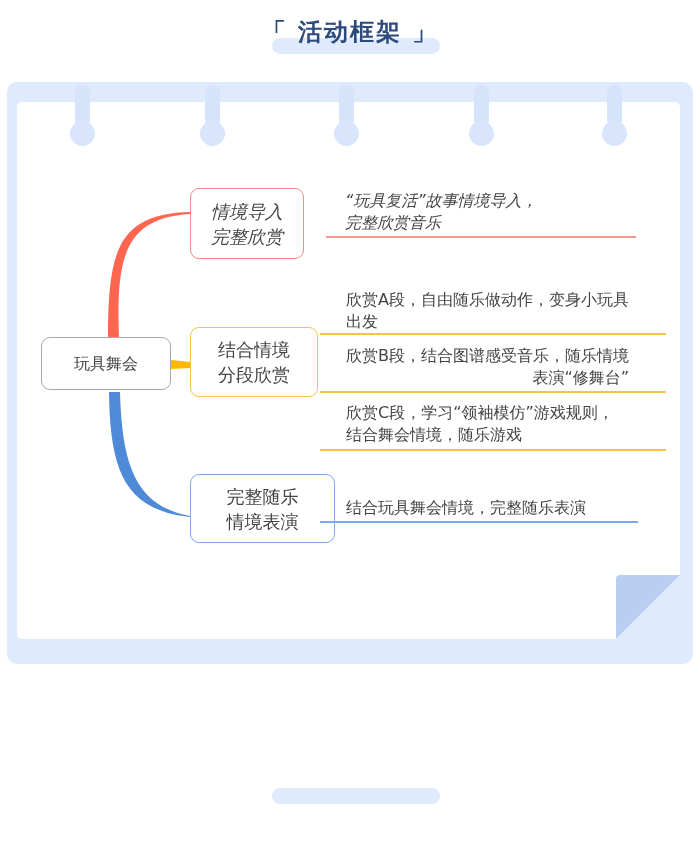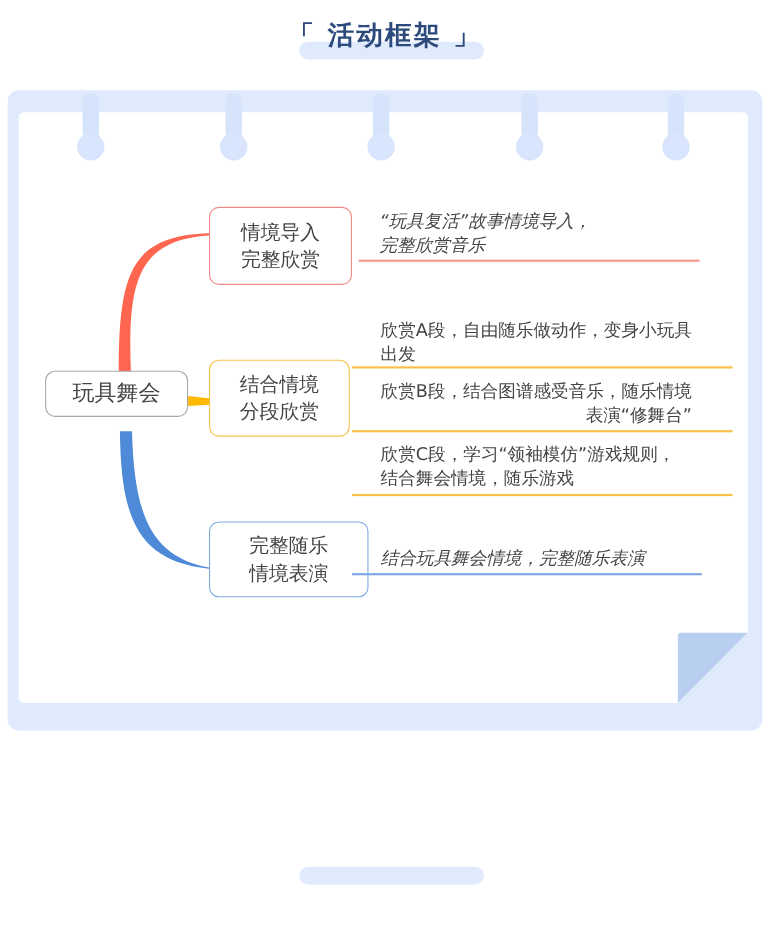--- a/index.html
+++ b/index.html
@@ -19,22 +19,22 @@
            border-radius:5px; }
   .ring-bar { position:absolute; top:85px; width:15px; height:42px; background:#d5e3fb; border-radius:7px; }
   .ring-dot { position:absolute; top:121px; width:25px; height:25px; background:#d8e5fc; border-radius:50%; }
   .fold { position:absolute; left:616px; top:575px; width:64px; height:64px; }
 
   svg.lines { position:absolute; left:0; top:0; }
 
   .node { position:absolute; background:#fff; border-radius:9px; box-sizing:border-box;
           display:flex; align-items:center; justify-content:center; text-align:center;
           font-size:18px; line-height:25px; color:#444; }
-  .root { left:41px; top:337px; width:130px; height:42px; border:1.5px solid #a8a8a8; font-size:20px;font-family:Liberation Serif, serif; }
-  .n1 { left:190px; top:188px; width:130px; height:71px; border:1.5px solid #f08c84; }
+  .root { left:41px; top:337px; width:130px; height:53px; border:1.5px solid #a8a8a8; font-size:16px; }
+  .n1 { left:190px; top:188px; width:114px; height:71px; border:1.5px solid #f08c84;font-style:italic; }
   .n2 { left:190px; top:327px; width:128px; height:70px; border:1.5px solid #f8c24a; }
   .n3 { left:190px; top:474px; width:145px; height:69px; border:1.5px solid #7fa8e4; }
   .node span { white-space:pre-line; }
 
   .leaf { position:absolute; font-size:16px; line-height:22px; color:#444; white-space:pre-line; }
   .uline { position:absolute; height:1.5px; }
 </style>
 </head>
 <body>
 
@@ -94,18 +94,18 @@
 表演“修舞台”</div>
 <div class="uline" style="left:320px; top:391px; width:346px; background:#f8c24a;"></div>
 <div class="leaf" style="left:346px; top:402px;">欣赏C段，学习“领袖模仿”游戏规则，
 结合舞会情境，随乐游戏</div>
 <div class="uline" style="left:320px; top:449px; width:346px; background:#f8c24a;"></div>
 
 <div class="node n3">
   <span>完整随乐
 情境表演</span>
 </div>
-<div class="leaf" style="left:346px; top:497px;font-style:italic;">结合玩具舞会情境，完整随乐表演</div>
+<div class="leaf" style="left:346px; top:497px;">结合玩具舞会情境，完整随乐表演</div>
 <div class="uline" style="left:320px; top:521px; width:318px; background:#7fa8e4;"></div>
 
 <div class="section-title" id="t2">
   <div class="brush"></div>
 </div>
 
 </body></html>

